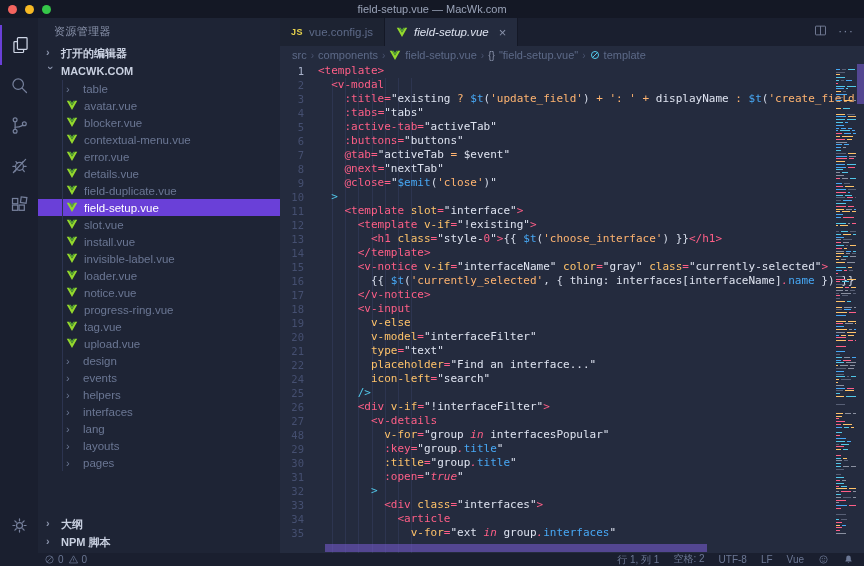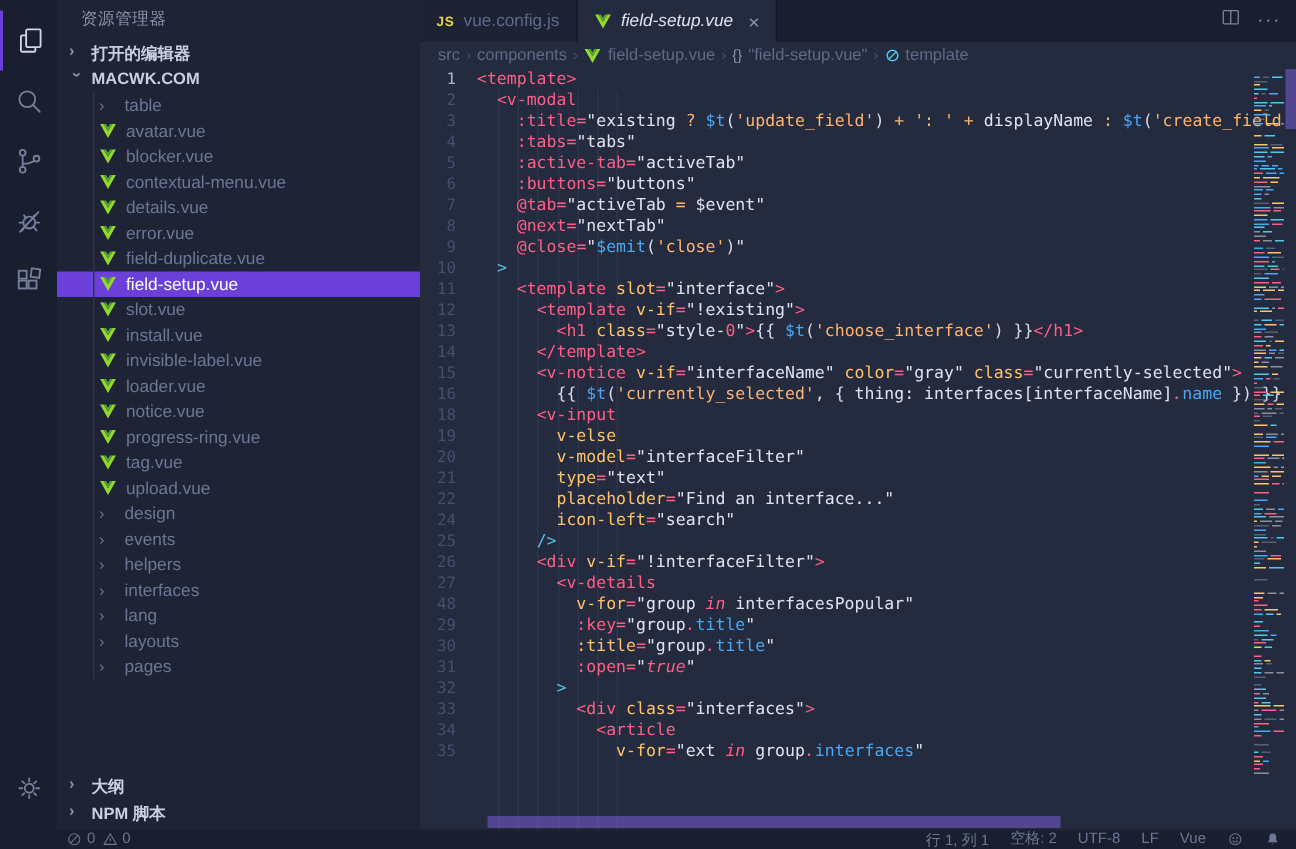--- a/index.html
+++ b/index.html
@@ -83,20 +83,28 @@
   .sb-item { display:flex; align-items:center; gap:3px; cursor:pointer; }
   .sb-right { margin-left:auto; display:flex; align-items:center; gap:14px; }
   .sb-right .u { border-bottom:1px solid #6b7794; }
   .sb-right svg { width:11px; height:11px; }
 </style>
 </head>
 <body>
 
 <div class="window">
 
+  <div class="titlebar">
+    <div class="lights">
+      <span class="light r"></span>
+      <span class="light y"></span>
+      <span class="light g"></span>
+    </div>
+    <span class="titlebar-title">field-setup.vue — MacWk.com</span>
+  </div>
 
   <div class="main">
 
     <div class="activitybar">
       <div class="act-icon active">
         <svg viewBox="0 0 24 24" fill="none" stroke="currentColor" stroke-width="1.4" stroke-linejoin="round">
             <rect x="8.5" y="3" width="11" height="13.5" rx="1"></rect>
             <path d="M15.5 16.5V19a1 1 0 0 1-1 1H5.5a1 1 0 0 1-1-1V8.5a1 1 0 0 1 1-1h3"></path>
           </svg>
       </div>
@@ -180,30 +188,30 @@
             </span>
             <span>contextual-menu.vue</span>
           </div>
           <div class="tree-row">
             <span class="vue-ic">
               <svg viewBox="0 0 32 28">
                 <path fill="#94d82d" d="M2 1h6.2L16 13.8 23.8 1H30L16 26z"></path>
                 <path fill="#55a532" d="M8.2 1h4.4L16 6.7 19.4 1h4.4L16 13.8z"></path>
               </svg>
             </span>
+            <span>error.vue</span>
+          </div>
+          <div class="tree-row">
+            <span class="vue-ic">
+              <svg viewBox="0 0 32 28">
+                <path fill="#94d82d" d="M2 1h6.2L16 13.8 23.8 1H30L16 26z"></path>
+                <path fill="#55a532" d="M8.2 1h4.4L16 6.7 19.4 1h4.4L16 13.8z"></path>
+              </svg>
+            </span>
             <span>details.vue</span>
-          </div>
-          <div class="tree-row">
-            <span class="vue-ic">
-              <svg viewBox="0 0 32 28">
-                <path fill="#94d82d" d="M2 1h6.2L16 13.8 23.8 1H30L16 26z"></path>
-                <path fill="#55a532" d="M8.2 1h4.4L16 6.7 19.4 1h4.4L16 13.8z"></path>
-              </svg>
-            </span>
-            <span>error.vue</span>
           </div>
           <div class="tree-row">
             <span class="vue-ic">
               <svg viewBox="0 0 32 28">
                 <path fill="#94d82d" d="M2 1h6.2L16 13.8 23.8 1H30L16 26z"></path>
                 <path fill="#55a532" d="M8.2 1h4.4L16 6.7 19.4 1h4.4L16 13.8z"></path>
               </svg>
             </span>
             <span>field-duplicate.vue</span>
           </div>
@@ -458,20 +466,24 @@
               <span class="ln">14</span>
               <span class="lc"><span class="p">      </span><span class="t">&lt;/template&gt;</span></span>
             </div>
             <div class="line">
               <span class="ln">15</span>
               <span class="lc"><span class="p">      </span><span class="t">&lt;v-notice</span><span class="ao"> v-if</span><span class="e">=</span><span class="s">"interfaceName"</span><span class="ao"> color</span><span class="e">=</span><span class="s">"gray"</span><span class="ao"> class</span><span class="e">=</span><span class="s">"currently-selected"</span><span class="t">&gt;</span></span>
             </div>
             <div class="line">
               <span class="ln">16</span>
               <span class="lc"><span class="p">        {{ </span><span class="f">$t</span><span class="p">(</span><span class="so">'currently_selected'</span><span class="p">, { </span><span class="s">thing: interfaces[interfaceName]</span><span class="k">.</span><span class="f">name</span><span class="p"> }) }}</span></span>
+            </div>
+            <div class="line">
+              <span class="ln">17</span>
+              <span class="lc"><span class="p">      </span><span class="t">&lt;/v-notice&gt;</span></span>
             </div>
             <div class="line">
               <span class="ln">18</span>
               <span class="lc"><span class="p">      </span><span class="t">&lt;v-input</span></span>
             </div>
             <div class="line">
               <span class="ln">19</span>
               <span class="lc"><span class="p">        </span><span class="ao">v-else</span></span>
             </div>
             <div class="line">

